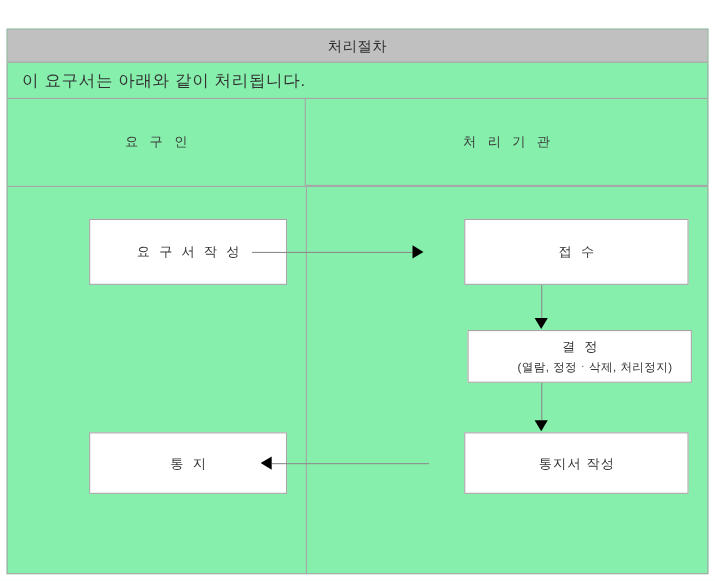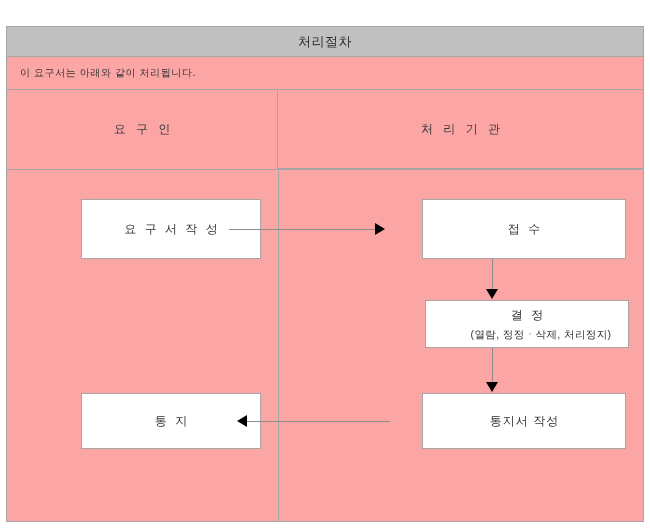--- a/index.html
+++ b/index.html
@@ -17,21 +17,21 @@
   }
 
   #doc {
     position: absolute;
     left: 6px;
     top: 26px;
     width: 638px;
     height: 496px;
     border: 1px solid #a6a6a6;
     box-sizing: border-box;
-    background: #fca5a5;
+    background: #86efac;
   }
 
   
   .title-bar {
     height: 30px;
     background: #c0c0c0;
     border-bottom: 1px solid #a6a6a6;
     display: flex;
     align-items: center;
     justify-content: center;
@@ -46,21 +46,21 @@
   
   .intro-row {
     height: 33px;
     border-bottom: 1px solid #a6a6a6;
     display: flex;
     align-items: center;
     padding-left: 13px;
     box-sizing: border-box;
   }
   .intro-row .intro-text {
-    font-size: 10px;
+    font-size: 15px;
     color: #333333;
     letter-spacing: 0.6px;
   }
 
   
   .colhead-row {
     height: 80px;
     display: flex;
     border-bottom: 1px solid #a6a6a6;
     box-sizing: border-box;

